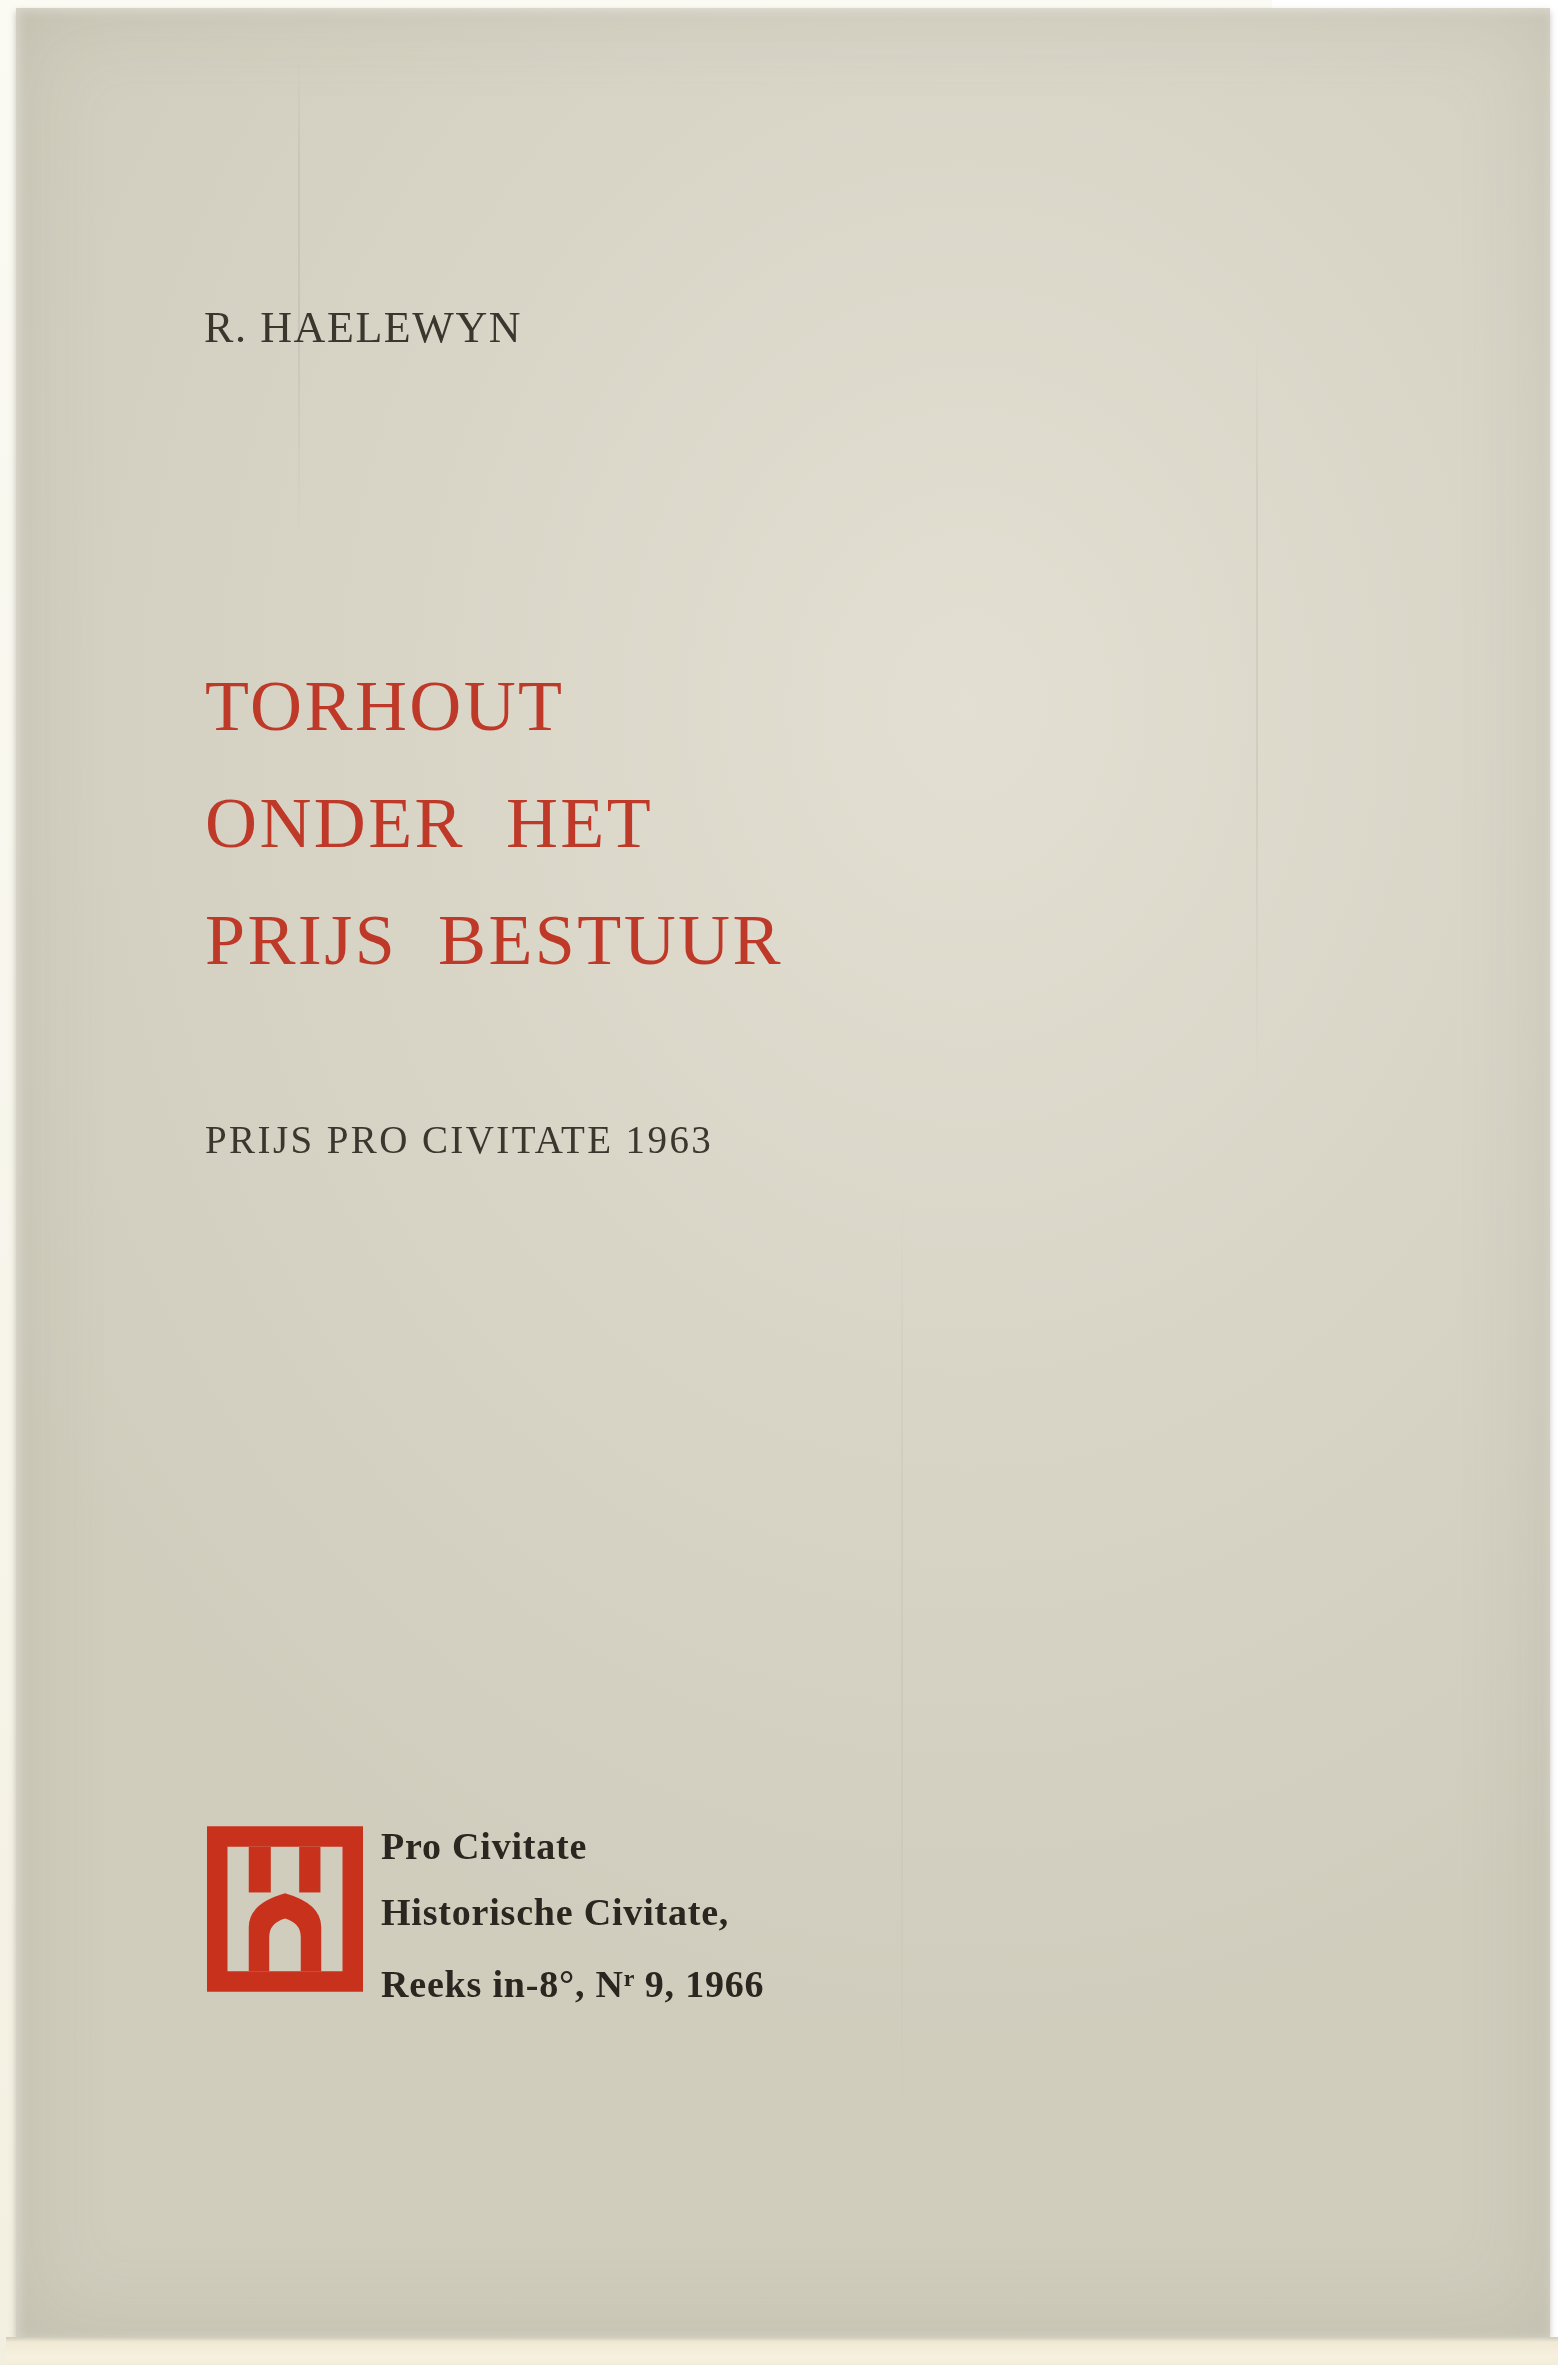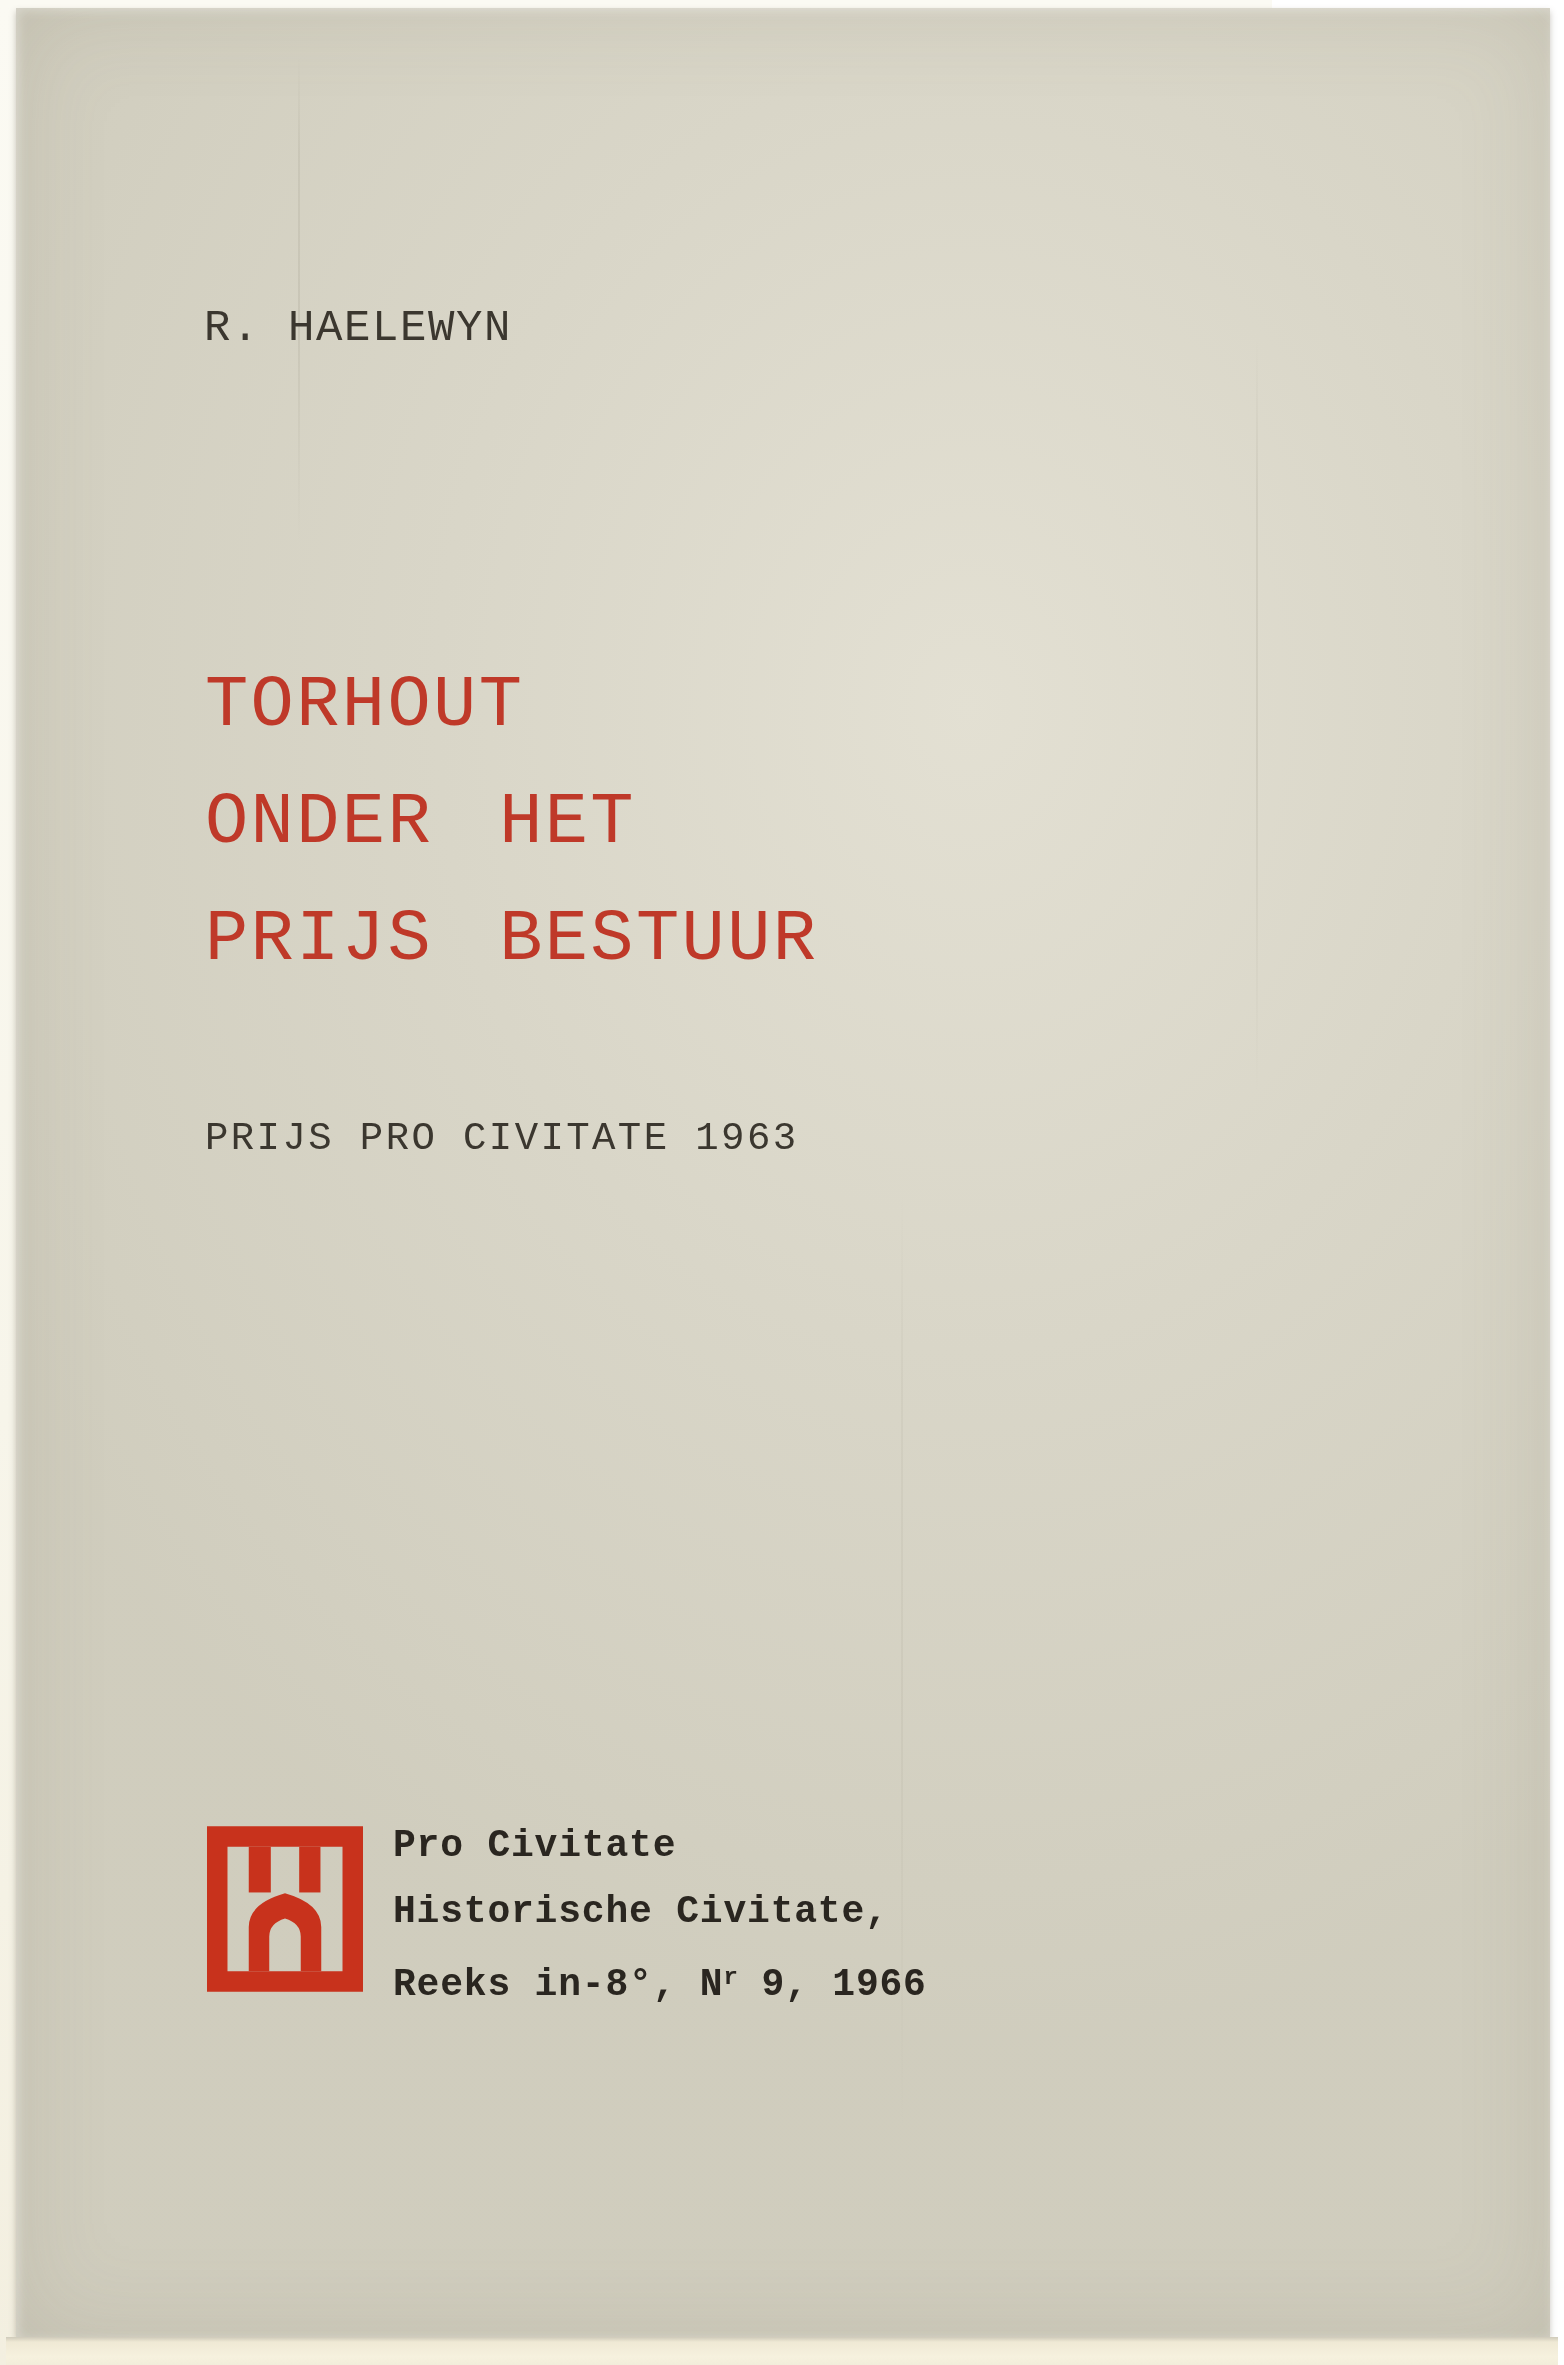--- a/index.html
+++ b/index.html
@@ -8,21 +8,20 @@
     width: 1564px;
     height: 2366px;
     overflow: hidden;
     font-family: "Liberation Serif", "DejaVu Serif", serif;
   }
   .scan {
     position: relative;
     width: 1272px;
     height: 2366px;
     background: linear-gradient(180deg, #fbfaf3 0%, #f7f5ea 60%, #f3efe0 100%);
-    font-family: Liberation Mono, monospace;
   }
   
   .cover {
     position: absolute;
     left: 16px;
     top: 8px;
     width: 1534px;
     height: 2329px;
     background:
       radial-gradient(ellipse 1104px 1340px at 62% 30%, rgba(228,225,212,0.9) 0%, rgba(217,214,200,0.55) 48%, rgba(203,200,184,0.65) 100%),
@@ -84,21 +83,21 @@
     top: 1818px;
     display: flex;
     align-items: flex-start;
   }
   .logo {
     width: 156px;
     height: 166px;
     flex: 0 0 auto;
   }
   .pub-lines {
-    margin-left: 30px;
+    margin-left: 18px;
     margin-top: -13.4px;
     font-size: 38px;
     line-height: 66px;
     font-weight: bold;
     letter-spacing: 0.8px;
     color: #2a2620;
     white-space: nowrap;
   }
   .pub-sup {
     font-size: 24px;

